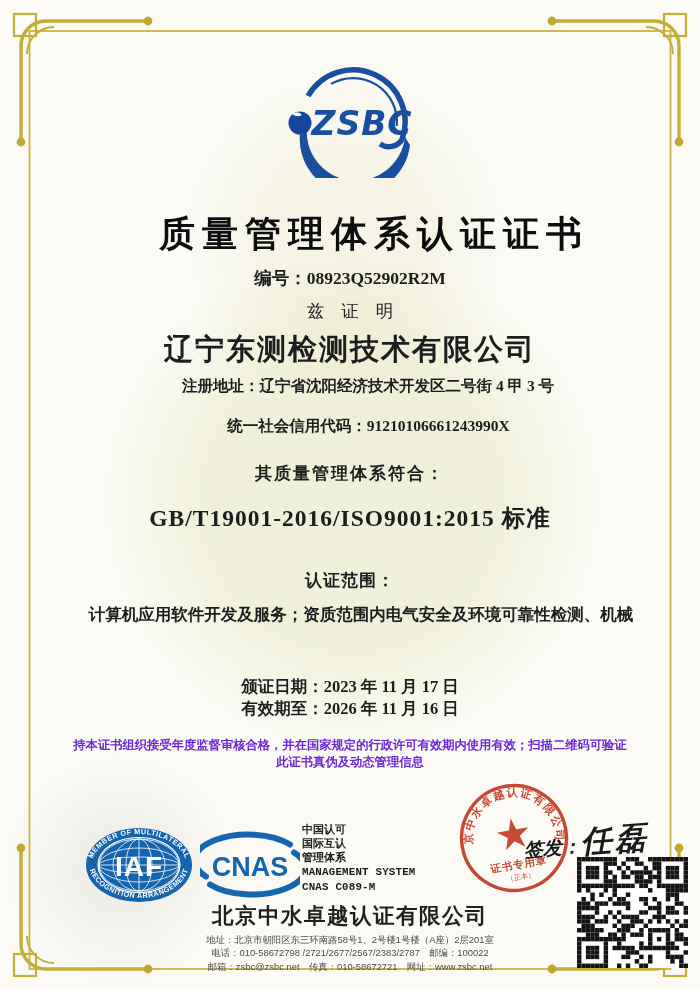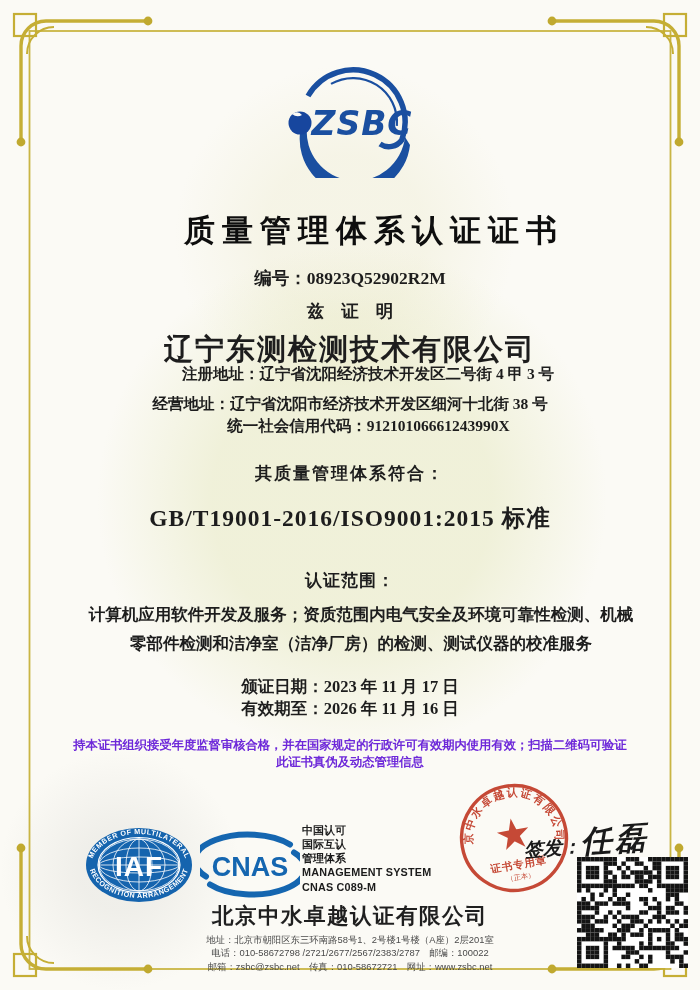--- a/index.html
+++ b/index.html
@@ -8,37 +8,37 @@
         font-family:"Liberation Serif","DejaVu Serif",serif;color:#1d1d1d;}
   .watermark{position:absolute;inset:0;pointer-events:none;
     background:
       radial-gradient(circle at 352px 500px, rgba(214,219,153,0.30) 0 140px, rgba(214,219,153,0) 255px),
       radial-gradient(circle at 345px 235px, rgba(224,221,172,0.20) 0 80px, rgba(224,221,172,0) 170px),
       radial-gradient(circle at 120px 870px, rgba(205,205,200,0.25) 0 40px, rgba(205,205,200,0) 120px);}
   svg.border-svg{position:absolute;inset:0;}
   .abs{position:absolute;left:0;right:0;text-align:center;}
   .zsbc{position:absolute;left:250px;top:66px;width:200px;height:112px;}
   .title{position:absolute;left:16px;right:0;top:210px;margin:0;text-align:center;
-         font-size:31px;font-weight:900;letter-spacing:7px;color:#0e0e0e;padding-left:32px;}
+         font-size:36px;font-weight:900;letter-spacing:7px;color:#0e0e0e;padding-left:32px;}
   .cert-no{top:266px;font-size:17.5px;font-weight:700;}
-  .certify{top:299px;font-size:17.5px;font-weight:700;letter-spacing:17px;text-indent:17px;}
+  .certify{top:299px;font-size:17.5px;font-weight:400;letter-spacing:17px;text-indent:17px;}
   .company{top:330px;font-size:29px;font-weight:900;letter-spacing:2px;}
-  .addr1{top:364px;padding-left:36px;} .addr2{top:394px;} .addr3{top:416px;margin-left:37px;}
+  .addr1{top:376px;padding-left:36px;} .addr2{top:394px;} .addr3{top:416px;margin-left:37px;}
   .addr1,.addr2,.addr3{font-size:15.5px;font-weight:700;}
   .system{top:462px;font-size:17px;font-weight:700;letter-spacing:2px;}
   .standard{top:502px;font-size:23.5px;font-weight:700;letter-spacing:1px;}
   .scope-label{top:569px;font-size:17px;font-weight:700;letter-spacing:1px;}
   .scope-text{top:601px;font-size:16.5px;font-weight:700;line-height:28.5px;padding-left:22px;}
   .dates{top:676px;}
   .dates .inner{display:inline-block;text-align:left;font-size:16.5px;font-weight:700;line-height:21.5px;}
   .note{top:737px;font-size:12.3px;font-weight:700;line-height:16.5px;color:#6d28d9;}
   .iaf{position:absolute;left:84px;top:826px;width:110px;height:78px;}
   .cnas-logo{position:absolute;left:200px;top:831px;width:100px;height:67px;}
   .cnas-text{position:absolute;left:302px;top:823px;text-align:left;
-             font-family:Liberation Sans, sans-serif;color:#1b1b1b;}
+             font-family:Liberation Mono, monospace;color:#1b1b1b;}
   .cnas-text .cn{font-size:11px;font-weight:700;line-height:14px;}
   .cnas-text .en{font-size:10.8px;font-weight:700;line-height:14.5px;letter-spacing:0.2px;}
   .seal{position:absolute;left:457px;top:781px;width:114px;height:114px;opacity:0.9;}
   .signature{position:absolute;left:524px;top:820px;width:160px;height:56px;z-index:5;
              transform:rotate(-4deg);font-family:"DejaVu Serif",serif;font-style:italic;color:#1a1a1a;}
   .signature .sig-label{font-size:19px;font-weight:700;}
   .signature .sig-name{font-size:31px;font-weight:900;letter-spacing:3px;}
   .qr{position:absolute;left:577px;top:857px;width:111px;height:111px;background:#fff;z-index:4;}
   .issuer{top:901px;font-size:21.5px;font-weight:900;letter-spacing:1.5px;
           font-family:"Liberation Sans","DejaVu Sans",sans-serif;color:#1f1f1f;}
@@ -84,35 +84,31 @@
     <span>编号：</span><span>08923Q52902R2M</span>
   </div>
 
   <div class="abs certify">兹证明</div>
 
   <div class="abs company">辽宁东测检测技术有限公司</div>
 
   <div class="abs addr1">
     <span>注册地址：</span><span>辽宁省沈阳经济技术开发区二号街 4 甲 3 号</span>
   </div>
-  <div class="abs addr2">
-    <span>经营地址：</span><span>辽宁省沈阳市经济技术开发区细河十北街 38 号</span>
-  </div>
   <div class="abs addr3">
     <span>统一社会信用代码：</span><span>91210106661243990X</span>
   </div>
 
   <div class="abs system">其质量管理体系符合：</div>
 
   <div class="abs standard">GB/T19001-2016/ISO9001:2015 标准</div>
 
   <div class="abs scope-label">认证范围：</div>
   <div class="abs scope-text">
     <div>计算机应用软件开发及服务；资质范围内电气安全及环境可靠性检测、机械</div>
-    <div>零部件检测和洁净室（洁净厂房）的检测、测试仪器的校准服务</div>
   </div>
 
   <div class="abs dates">
     <div class="inner">
       <div><span>颁证日期：</span><span>2023 年 11 月 17 日</span></div>
       <div><span>有效期至：</span><span>2026 年 11 月 16 日</span></div>
     </div>
   </div>
 
   <div class="abs note">

